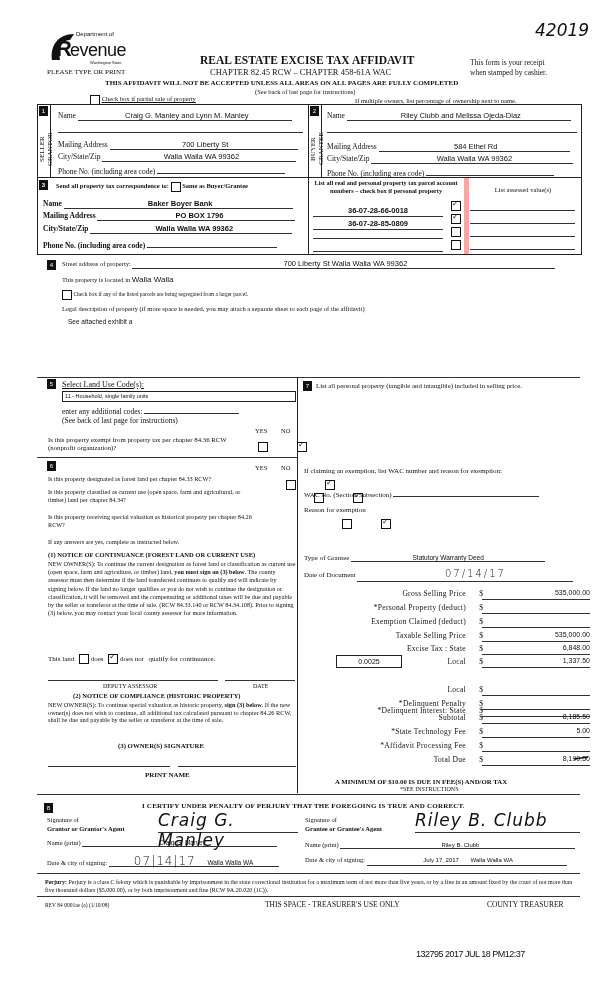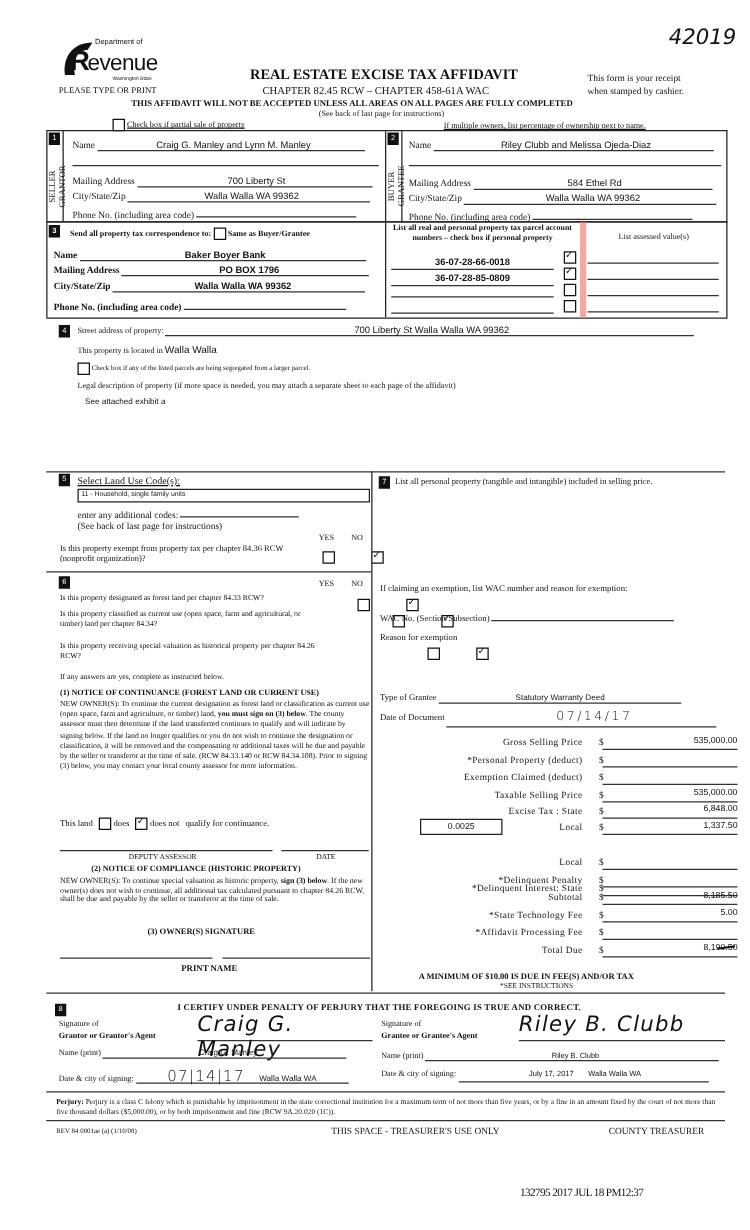--- a/index.html
+++ b/index.html
@@ -1,19 +1,19 @@
 <!DOCTYPE html>
 <html><head>
 <meta charset="utf-8">
 <style>
   html, body { margin:0; padding:0; background:#fff; }
   body { width:600px; height:984px; position:relative; overflow:hidden; font-family:"Liberation Serif", serif; color:#111; }
   .abs { position:absolute; }
   .sans { font-family:"Liberation Sans", sans-serif; }
-  .mono { font-family:Liberation Serif, serif; }
+  .mono { font-family:Liberation Sans, sans-serif; }
   .num { display:inline-block; background:#111; color:#fff; font-size:6px; width:9px; height:10px; line-height:10px; text-align:center; font-family:"Liberation Sans", sans-serif; }
   .cb { display:inline-block; width:8px; height:8px; border:1px solid #111; vertical-align:middle; position:relative; background:#fff; }
   .cb.checked::after { content:"✓"; position:absolute; left:0; top:-3px; font-size:8px; line-height:10px; font-family:"DejaVu Sans", sans-serif; }
   .uline { border-bottom:1px solid #333; display:inline-block;text-align:center; }
   .fill { font-family:"Liberation Sans", sans-serif; font-size:7.5px; }
   .lbl { font-size:7.5px; }
   .box { border:1px solid #222; }
   .vlabel { writing-mode:vertical-rl; transform:rotate(180deg); font-size:7px; text-align:center; line-height:8px; }
   .tax-row { position:absolute; right:10px; width:270px; height:13px; font-size:7.5px; }
   .tax-row .tl { position:absolute; right:124px; top:0; text-align:right; white-space:nowrap; letter-spacing:0.3px; }

